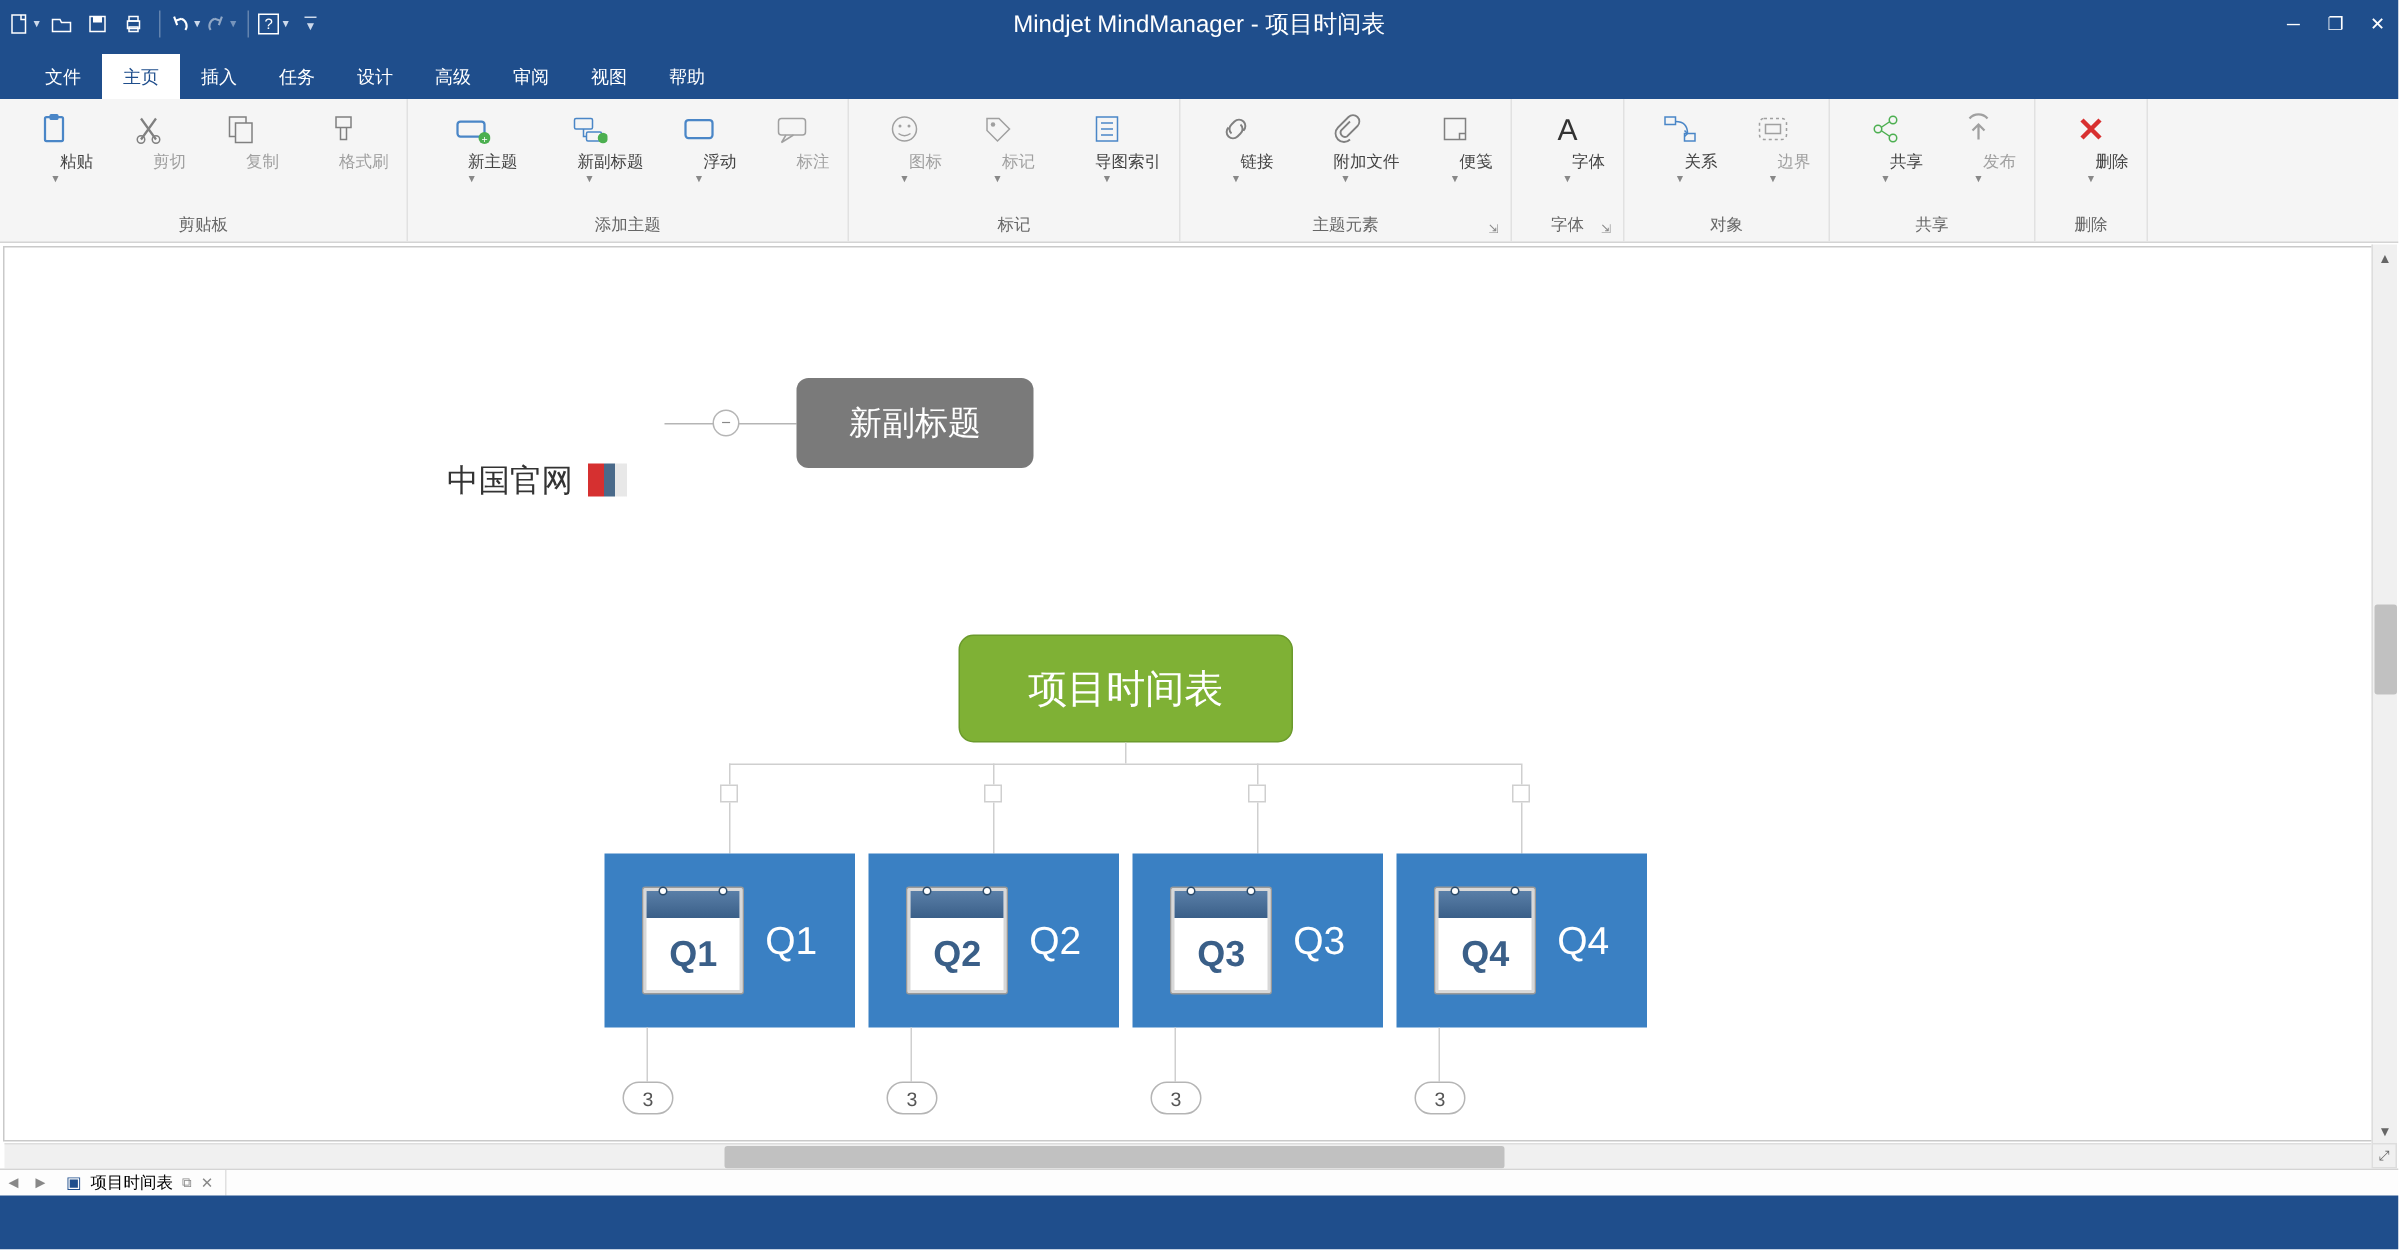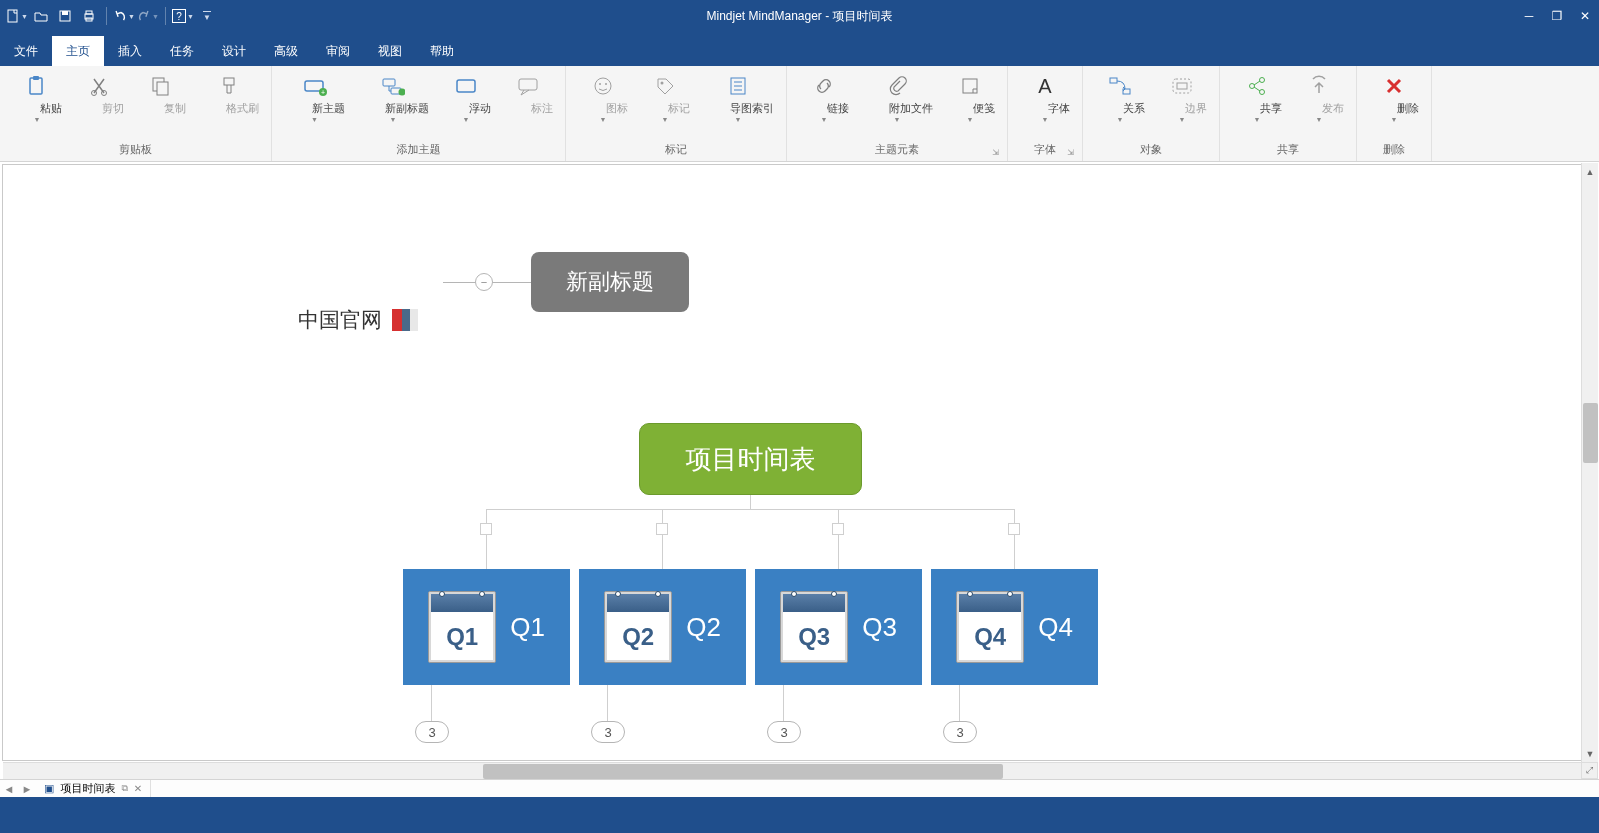--- a/index.html
+++ b/index.html
@@ -4,26 +4,26 @@
 <style>
 * { margin: 0; padding: 0; box-sizing: border-box; font-family: "Microsoft YaHei", "Segoe UI", sans-serif; }
 body { background: #fff; overflow: hidden; width: 1599px; height: 833px; position: relative; }
 
 
 .titlebar { height: 32px; background: #1f4e8c; display: flex; align-items: center; color: #fff; font-size: 12px; position: relative; }
 .qat { display: flex; align-items: center; padding-left: 6px; gap: 2px; }
 .qat-btn { width: 22px; height: 22px; display: flex; align-items: center; justify-content: center; color: #fff; position: relative; }
 .qat-sep { width: 1px; height: 18px; background: rgba(255,255,255,0.3); margin: 0 4px; }
 .qat-arrow { font-size: 7px; margin-left: 1px; color: #cdd9eb; }
-.title-text { position: absolute; left: 50%; transform: translateX(-50%); font-size: 12px; color: #fff; }
+.title-text { position: absolute; left: 50%; transform: translateX(-50%); font-size: 16px; color: #fff; }
 .win-controls { position: absolute; right: 0; display: flex; }
 .win-btn { width: 28px; height: 32px; display: flex; align-items: center; justify-content: center; color: #fff; font-size: 12px; }
 
 
-.menubar { height: 34px; background: #1f4e8c; display: flex; align-items: flex-end; position: relative; }
+.menubar { height: 34px; background: #1f4e8c; display: flex; align-items: flex-end; position: relative; padding-left: 16px; }
 .menu-tab { height: 30px; padding: 0 14px; display: flex; align-items: center; font-size: 12px; color: #fff; }
 .menu-tab.active { background: #fff; color: #1f4e8c; }
 .menu-right { position: absolute; right: 6px; display: flex; align-items: center; color: #fff; font-size: 12px; gap: 8px; height: 34px; }
 .menu-right-icon { width: 16px; height: 16px; display: flex; align-items: center; justify-content: center; }
 
 
 .ribbon { height: 96px; background: #f5f5f5; border-bottom: 1px solid #d4d4d4; display: flex; }
 .ribbon-group { border-right: 1px solid #e1e1e1; display: flex; flex-direction: column; padding: 4px 6px 0; }
 .ribbon-row { display: flex; flex: 1; align-items: flex-start; }
 .ribbon-btn { display: flex; flex-direction: column; align-items: center; justify-content: flex-start; padding: 4px 6px; min-width: 42px; }

